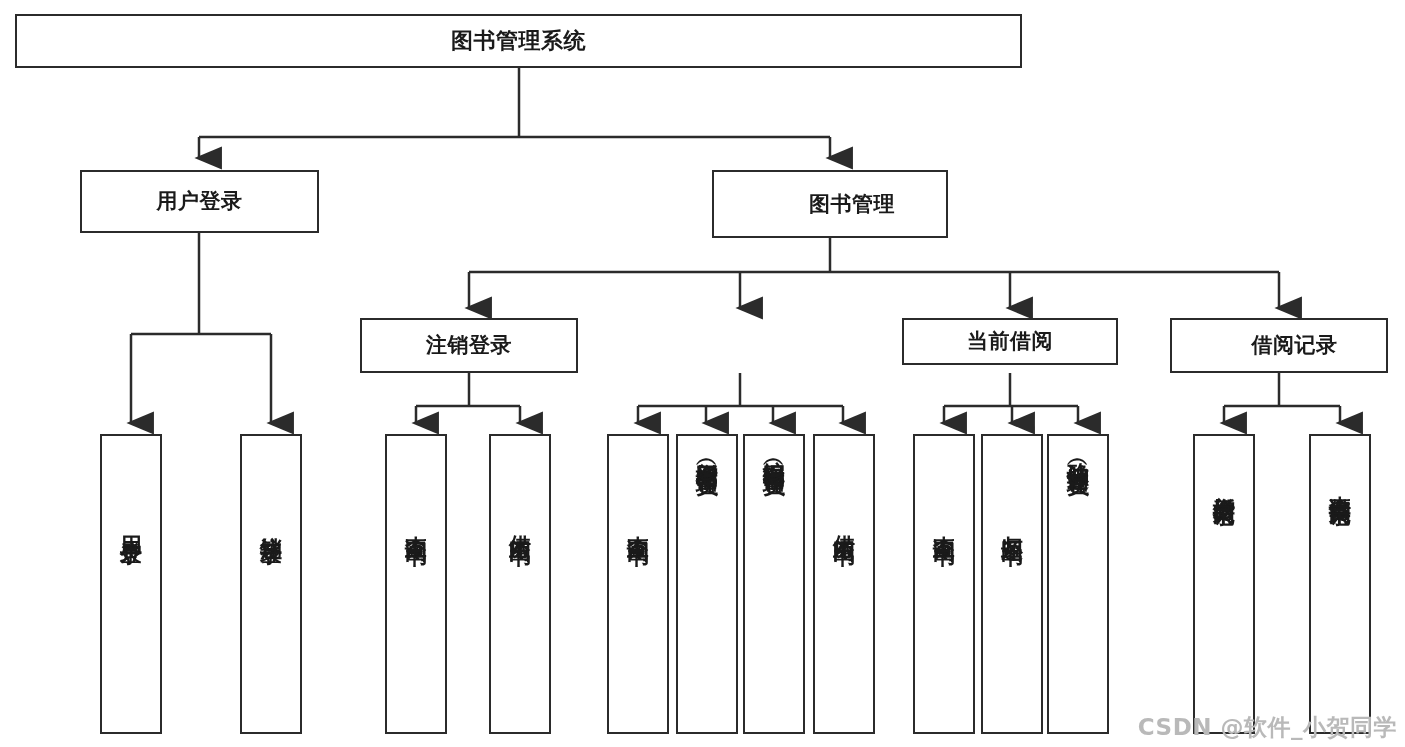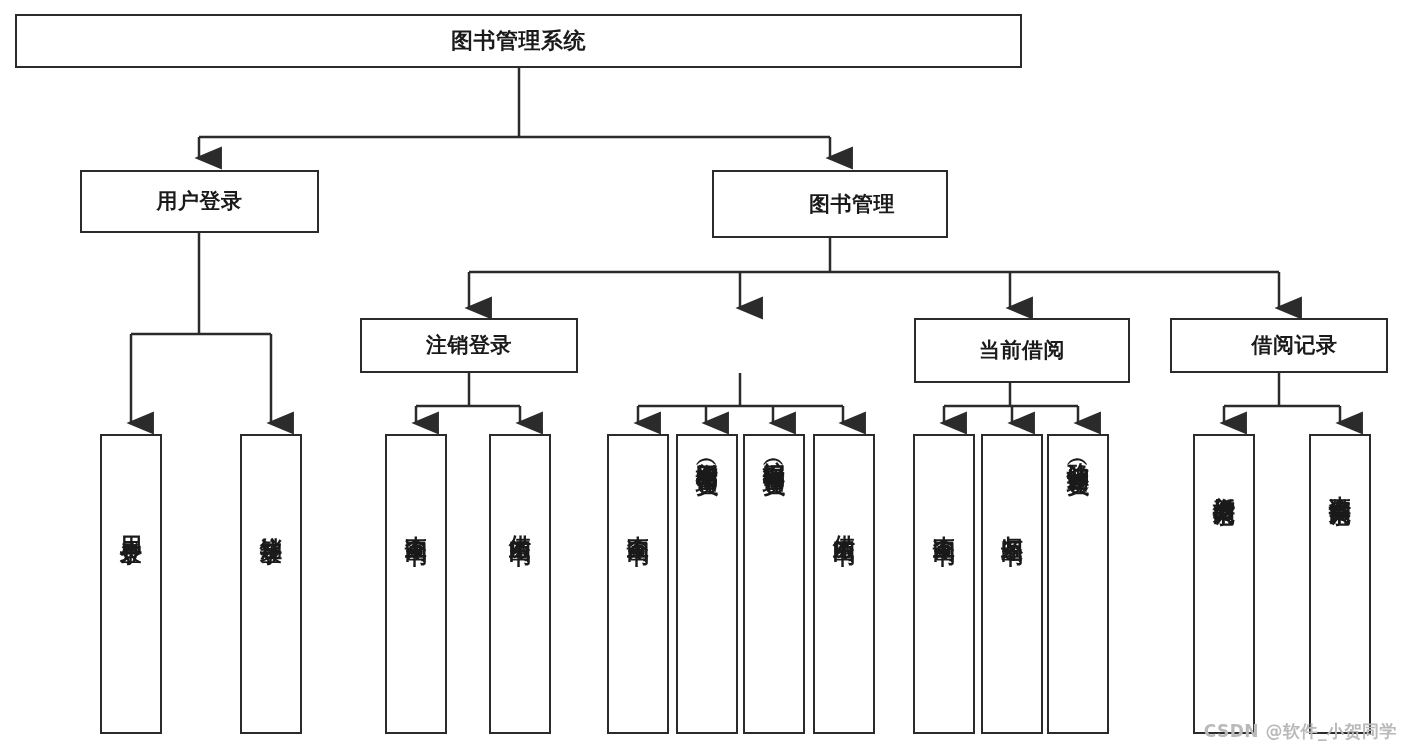--- a/index.html
+++ b/index.html
@@ -64,21 +64,21 @@
     letter-spacing: 3px;
     white-space: nowrap;
   }
   .node.vert.tall .node-label {
     letter-spacing: 2px;
   }
   .watermark {
     position: absolute;
     right: 8px;
     bottom: 4px;
-    font-size: 17px;
+    font-size: 23px;
     color: #b9b9b9;
     letter-spacing: 0.5px;
     white-space: nowrap;
     user-select: none;
   }
 </style>
 </head>
 <body>
 
 <div id="diagram-root">
@@ -146,21 +146,21 @@
 
   <div class="node horiz" style="left:712px; top:170px; width:236px; height:68px;padding-left:44px;">
     <span class="node-label">图书管理</span>
   </div>
 
   <div class="node horiz" style="left:360px; top:318px; width:218px; height:55px;">
     <span class="node-label">注销登录</span>
   </div>
 
 
-  <div class="node horiz" style="left:902px; top:318px; width:216px; height:65px;margin-left:12px;">
+  <div class="node horiz" style="left:902px; top:318px; width:216px; height:47px;">
     <span class="node-label">当前借阅</span>
   </div>
 
   <div class="node horiz" style="left:1170px; top:318px; width:218px; height:55px;padding-left:31px;">
     <span class="node-label">借阅记录</span>
   </div>
 
   <div class="node vert" style="left:100px; top:434px; width:62px; height:300px; padding-top:82px;">
     <span class="node-label">用户登录</span>
   </div>

